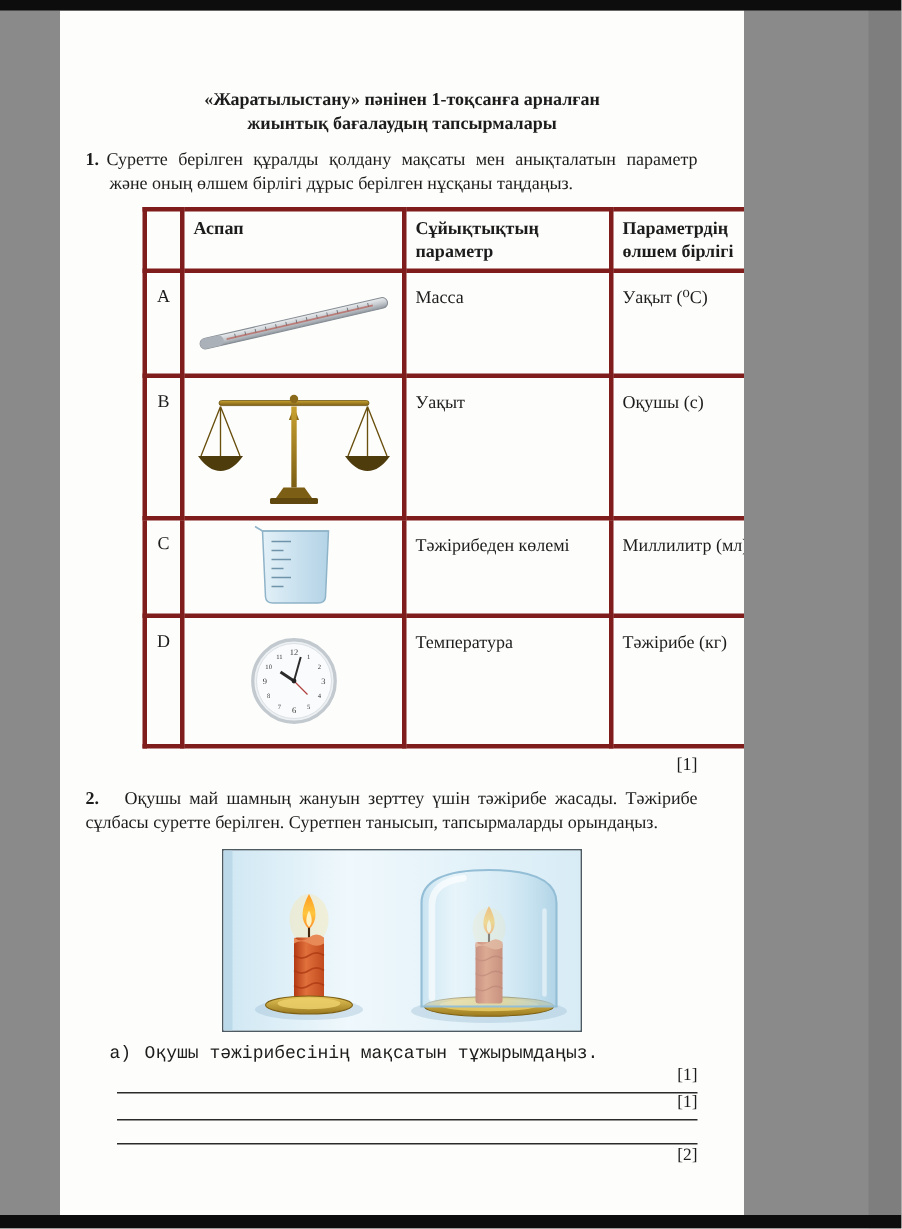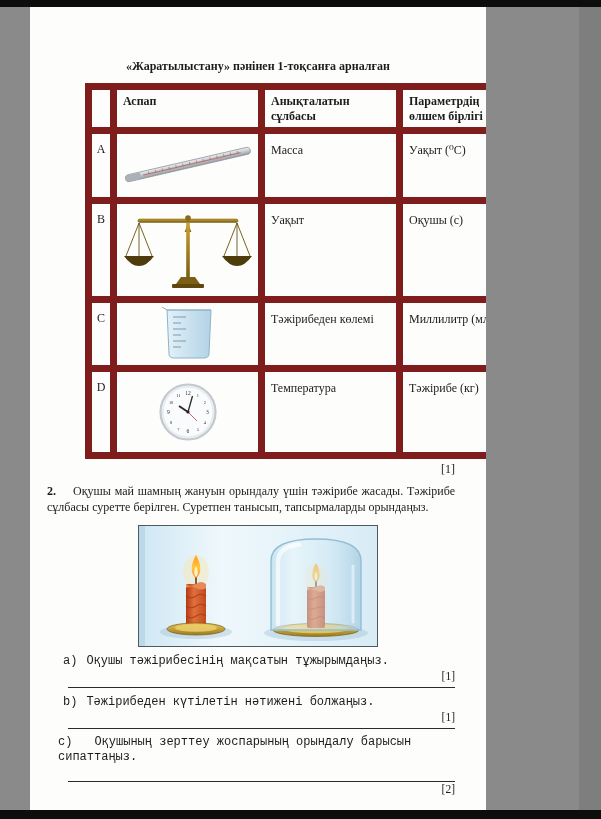--- a/index.html
+++ b/index.html
@@ -2,30 +2,30 @@
 <html><head>
 <meta charset="utf-8">
 <style>
   * { margin:0; padding:0; box-sizing:border-box; }
   html,body { width:601px; height:819px; }
   body { background:#8a8a8a; font-family:"Liberation Serif","DejaVu Serif",serif; }
   .screen { position:relative; width:601px; height:819px; background:#8a8a8a; overflow:hidden; }
   .edge-top { position:absolute; top:0; left:0; right:0; height:7px; background:#0d0d0d; z-index:5; }
   .edge-bottom { position:absolute; bottom:0; left:0; right:0; height:9px; background:#0d0d0d; z-index:5; }
   .right-shade { position:absolute; top:0; right:0; width:22px; height:100%; background:#7e7e7e; }
-  .page { position:absolute; left:30px; top:7px; width:456px; height:803px; background:#fdfdfb;
+  .page { position:absolute; left:40px; top:7px; width:456px; height:803px; background:#fdfdfb;
           color:#1c1c1c; font-size:12px; line-height:1.3; overflow:hidden; }
   .title { margin-top:52px; text-align:center; font-weight:bold; }
   .para { text-align:justify; }
   .q1para { margin:9px 31px 0 33px; text-indent:-16px; }
   .q1para b { margin-right:5px; }
   .q2para { margin:7px 31px 0 17px; }
   .q2para b { margin-right:17px; }
   table { border-collapse:collapse; table-layout:fixed; width:451px; margin:8px 0 0 55px; }
-  td,th { border:7px solid #7f1d1d; vertical-align:top; text-align:left; font-size:12px; }
+  td,th { border:3px solid #7f1d1d; vertical-align:top; text-align:left; font-size:12px; }
   th { font-weight:bold; padding:4px 24px 3px 6px; line-height:1.25; }
   td.letter { text-align:center; padding-top:8px; }
   td.inst { text-align:center; vertical-align:middle; padding:2px 0; }
   td.val { padding:9px 4px 4px 6px; }
   .mark-right { text-align:right; margin:3px 31px 0 0; }
   .figure { width:240px; height:122px; margin:10px auto 0 auto; border:1px solid #4e5a62; background:#e8f4fa; }
   .subq { margin:7px 31px 0 33px;font-family:Liberation Mono, monospace; }
   .subq.c { margin-left:28px; margin-top:6px; }
   .subq .lbl { margin-right:9px; }
   .subq.c .lbl { margin-right:22px; }
@@ -40,35 +40,37 @@
 
 <div class="screen">
   <div class="right-shade"></div>
   <div class="edge-top"></div>
   <div class="edge-bottom"></div>
 
   <div class="page">
 
     <div class="title">
       <div>«Жаратылыстану» пәнінен 1-тоқсанға арналған</div>
-    </div>
-
+      <div>жиынтық бағалаудың тапсырмалары</div>
+    </div>
+
+    <p class="para q1para"><b>1.</b><span>Суретте берілген құралды қолдану мақсаты мен анықталатын параметр және оның өлшем бірлігі дұрыс берілген нұсқаны таңдаңыз.</span></p>
 
     <table>
       <colgroup>
           <col style="width:25px">
           <col style="width:148px">
           <col style="width:138px">
           <col style="width:140px">
         </colgroup>
       <tbody>
           <tr style="height:41px">
         <th></th>
         <th>Аспап</th>
-        <th>Анықталатын сұлбасы</th>
+        <th>Сұйықтықтың параметр</th>
         <th>Параметрдің өлшем бірлігі</th>
       </tr>
 
       <tr style="height:70px">
         <td class="letter">A</td>
         <td class="inst">
           <svg width="140" height="56" viewBox="0 0 140 56">
             <defs>
               <linearGradient id="tg" x1="0" y1="0" x2="0" y2="1">
                 <stop offset="0" stop-color="#eceef0"></stop>
@@ -162,21 +164,21 @@
           </svg>
         </td>
         <td class="val">Температура</td>
         <td class="val">Тәжірибе (кг)</td>
       </tr>
     </tbody>
       </table>
 
     <div class="mark-right">[1]</div>
 
-    <p class="para q2para"><b>2.</b><span>Оқушы май шамның жануын орындалу үшін тәжірибе жасады. Тәжірибе сұлбасы суретте берілген. Суретпен танысып, тапсырмаларды орындаңыз.</span></p>
+    <p class="para q2para"><b>2.</b><span>Оқушы май шамның жануын зерттеу үшін тәжірибе жасады. Тәжірибе сұлбасы суретте берілген. Суретпен танысып, тапсырмаларды орындаңыз.</span></p>
 
     <div class="figure">
       <svg width="238" height="120" viewBox="0 0 238 120">
         <defs>
           <linearGradient id="fbg" x1="0" y1="0" x2="1" y2="0">
               <stop offset="0" stop-color="#cfe7f3"></stop>
               <stop offset="0.35" stop-color="#eff8fc"></stop>
               <stop offset="1" stop-color="#d8ecf6"></stop>
             </linearGradient>
           <linearGradient id="fl" x1="0" y1="0" x2="0" y2="1">
@@ -232,27 +234,21 @@
       </svg>
     </div>
 
     <div class="subq">
       <span class="lbl">а)</span><span>Оқушы тәжірибесінің мақсатын тұжырымдаңыз.</span>
     </div>
     <div class="ans">
       <span class="ans-mark">[1]</span>
     </div>
 
-    <div class="subq">
-      <span class="lbl">b)</span><span>Тәжірибеден күтілетін нәтижені болжаңыз.</span>
-    </div>
     <div class="ans">
       <span class="ans-mark">[1]</span>
     </div>
 
-    <div class="subq c">
-      <span class="lbl">с)</span><span>Оқушының зерттеу жоспарының орындалу барысын сипаттаңыз.</span>
-    </div>
     <div class="ans short"></div>
     <div class="mark-row">[2]</div>
 
   </div>
 </div>
 
 </body></html>

